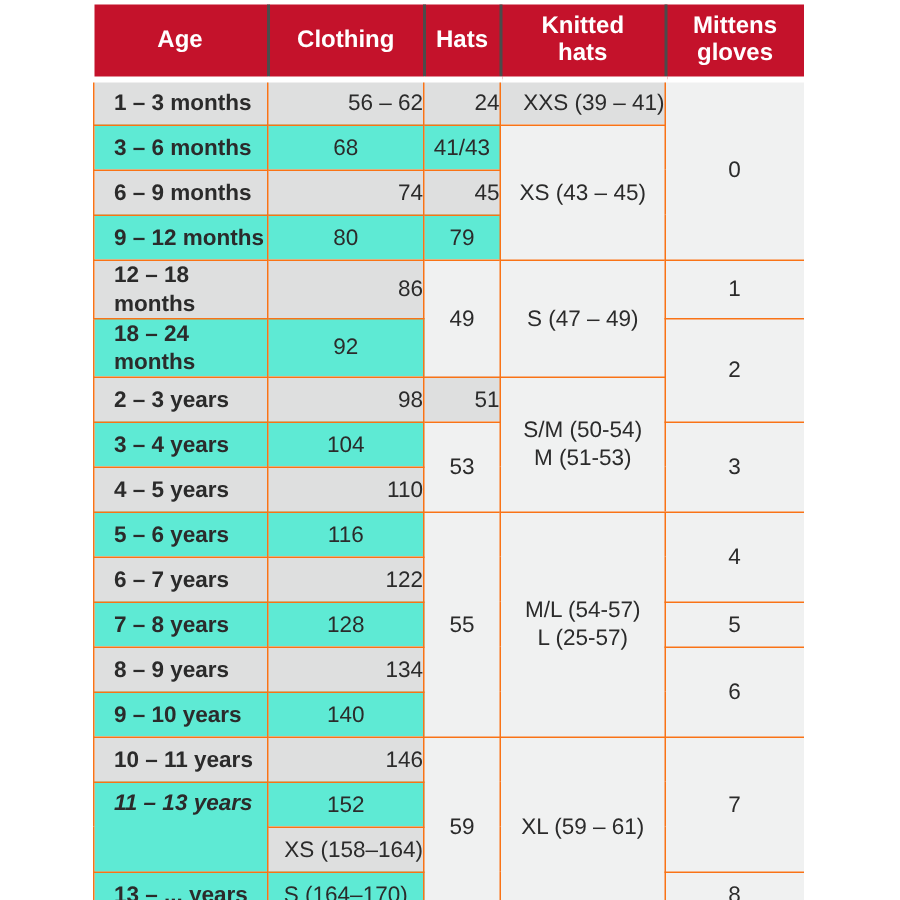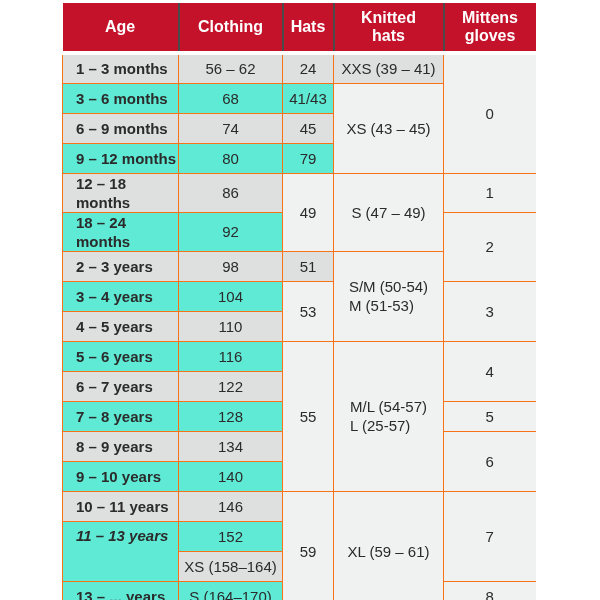--- a/index.html
+++ b/index.html
@@ -23,24 +23,24 @@
   th:last-child{border-right:none;}
   th span{display:block;}
   tbody tr{height:30px;}
   td{
     border:1px solid #f97316;font-size:15px;color:#2b2b2b;
     text-align:center;vertical-align:middle;padding:0;line-height:19px;
   }
   td:last-child{border-right:none;}
   td.age{text-align:left;padding-left:13px;font-weight:bold;}
   td.vt{vertical-align:top;line-height:28px;font-style:italic;}
-  .g{background:#dedfdf;}
+  .g{background:#dedfdf;text-align:right;}
   .w{background:#5eead4;}
   .m{background:#f0f1f1;}
-  .kwrap{display:inline-block;text-align:left;line-height:19px;}
+  .kwrap{display:inline-block;text-align:center;line-height:19px;}
   .kwrap span{display:block;}
 </style>
 </head>
 <body>
 
 <div class="page">
   <table class="size-chart">
     <colgroup>
       <col class="c-age">
         <col class="c-clothing">

